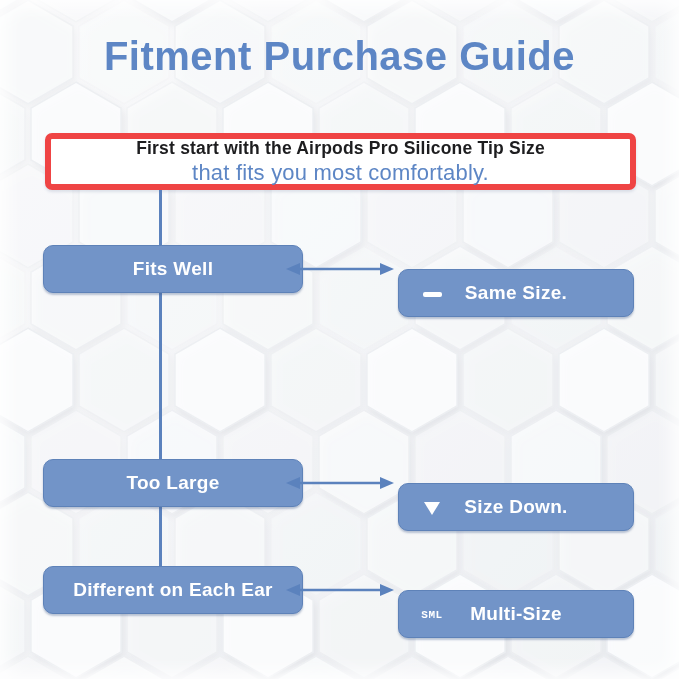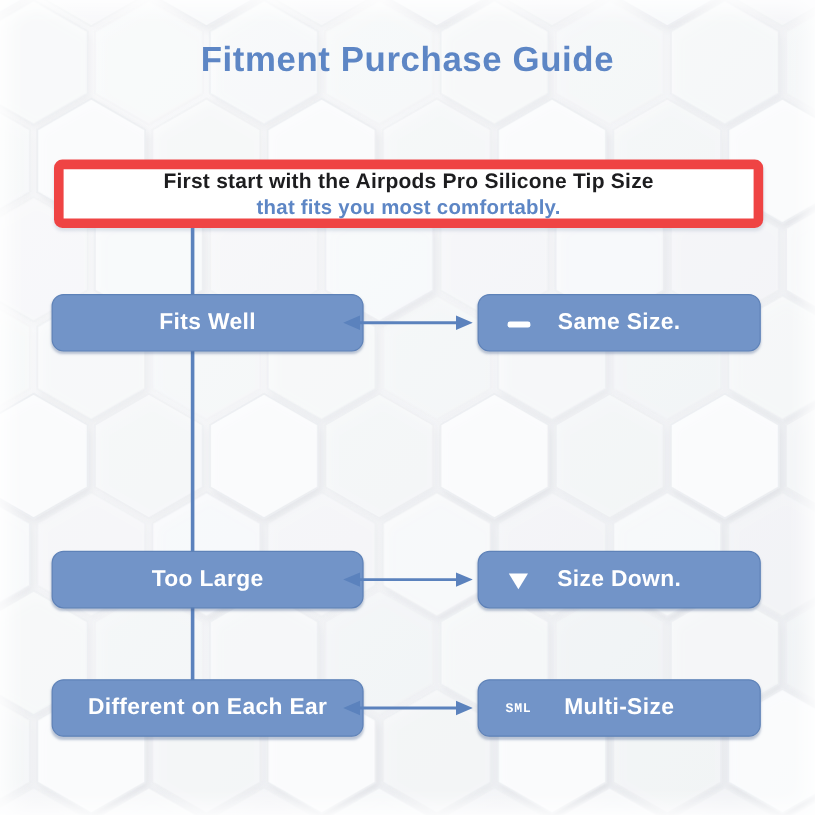--- a/index.html
+++ b/index.html
@@ -22,54 +22,54 @@
   .hex-bg{position:absolute;inset:0;z-index:0;}
   .vignette{
     position:absolute;inset:0;z-index:1;pointer-events:none;
     box-shadow:inset 0 0 18px 8px rgba(255,255,255,0.85);
   }
   .stage{position:absolute;inset:0;z-index:2;}
 
   .page-title{
     position:absolute;top:34px;left:0;width:679px;
     text-align:center;
-    font-size:29px;font-weight:bold;letter-spacing:0.5px;
+    font-size:40px;font-weight:bold;letter-spacing:0.5px;
     color:var(--accent);
   }
 
   .intro-box{
     position:absolute;left:45px;top:133px;width:591px;height:57px;
     background:#ffffff;
-    border:8px solid #ef4444;border-radius:7px;
+    border:6px solid #ef4444;border-radius:7px;
     display:flex;flex-direction:column;align-items:center;justify-content:center;
     gap:1px;
     box-shadow:0 2px 3px rgba(90,110,150,0.18);
   }
   .intro-line1{font-size:17.5px;font-weight:bold;color:var(--dark);letter-spacing:0.2px;}
-  .intro-line2{font-size:17px;font-weight:bold;color:var(--accent);letter-spacing:0.2px;}
+  .intro-line2{font-size:22px;font-weight:normal;color:var(--accent);letter-spacing:0.2px;}
 
   .v-line{
     position:absolute;left:159px;top:190px;width:3px;height:377px;
     background:var(--arrow);z-index:0;
   }
 
   .row{position:absolute;left:0;width:679px;height:48px;}
   .row-1{top:245px;} .row-2{top:352px;} .row-3{top:459px;padding-left:44px;} .row-4{top:566px;padding-left:44px;}
 
   .btn{
     position:absolute;top:0;height:48px;
     background:var(--btn);
     border:1px solid var(--btn-border);
     border-radius:10px;
     box-shadow:0 2px 2px rgba(70,95,140,0.35);
     display:flex;align-items:center;justify-content:center;
     color:#ffffff;font-size:19px;font-weight:bold;letter-spacing:0.3px;
   }
   .btn-left{left:43px;width:260px;}
-  .btn-right{left:398px;width:236px;}
+  .btn-right{left:398px;width:236px;margin-top:24px;}
 
   .btn-right .icon-slot{
     position:absolute;left:14px;top:0;width:38px;height:48px;
     display:flex;align-items:center;justify-content:center;font-family:Liberation Mono, monospace;
   }
 
   .icon-minus{width:19px;height:5px;background:#ffffff;border-radius:2px;}
   .icon-tri-up{
     width:0;height:0;
     border-left:8px solid transparent;border-right:8px solid transparent;

